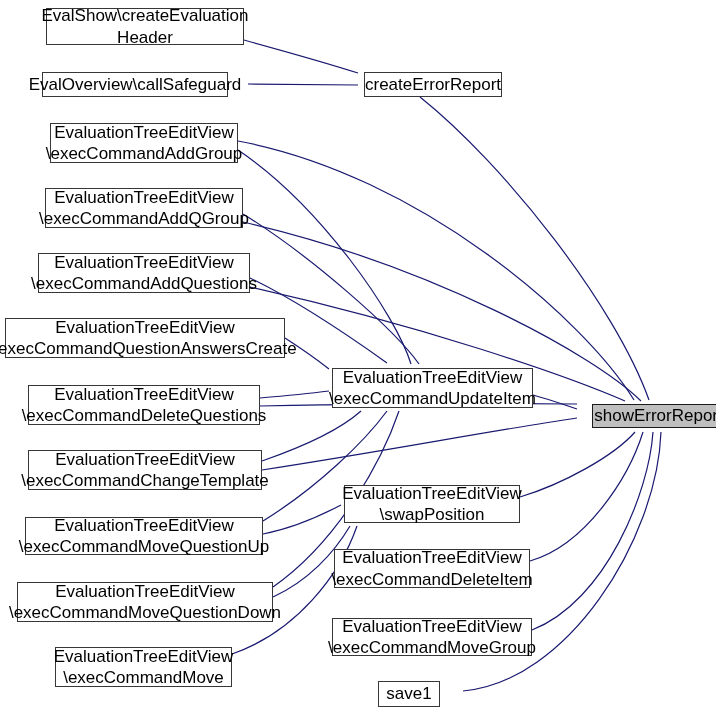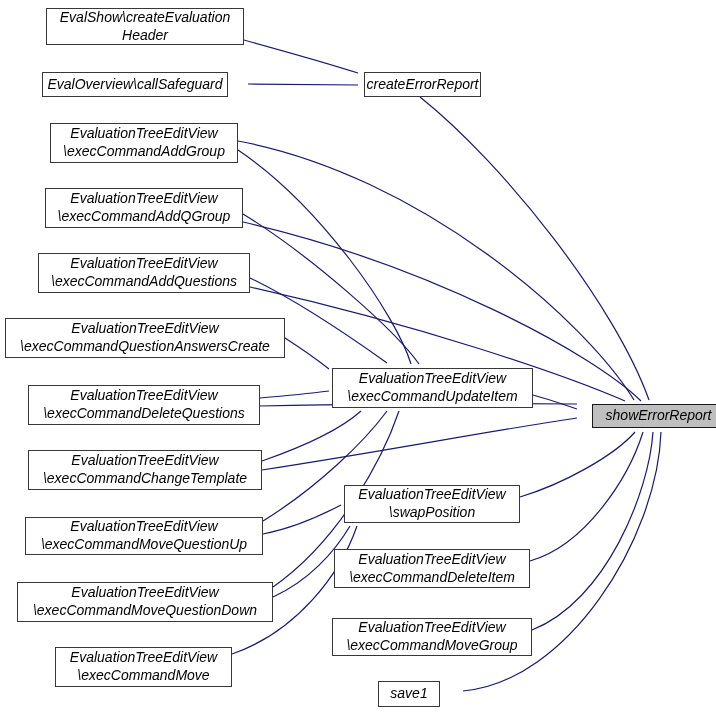--- a/index.html
+++ b/index.html
@@ -31,25 +31,24 @@
   .node {
     position: absolute;
     box-sizing: border-box;
     border: 1.4px solid #373737;
     background: #ffffff;
     display: flex;
     align-items: center;
     justify-content: center;
     text-align: center;
     color: #000000;
-    font-size: 14px;
+    font-size: 17px;
     line-height: 1.26;
     white-space: pre-line;
     cursor: pointer;
-    font-style: italic;
   }
   .node.highlight {
     background: #bfbfbf;
     border: 1.5px solid #1a1a1a;
     cursor: default;
   }
 </style>
 </head>
 <body>
 
@@ -84,21 +83,21 @@
         <path d="M 520,497 C 563,484 614,456 635,432" stroke="#191970" marker-end="url(#arrowhead)"></path>
         <path d="M 530,561 C 586,545 629,477 643,432" stroke="#191970" marker-end="url(#arrowhead)"></path>
         <path d="M 532,630 C 606,601 649,492 653,432" stroke="#191970" marker-end="url(#arrowhead)"></path>
         <path d="M 463,691 C 567,682 657,540 661,432" stroke="#191970" marker-end="url(#arrowhead)"></path>
       </g>
   </svg>
   <div id="node-layer">
       <div class="node" style="left: 46px; top: 8px; width: 198px; height: 37px;"><span>EvalShow\createEvaluation
 Header</span></div>
       <div class="node" style="left: 42px; top: 72px; width: 186px; height: 25px;"><span>EvalOverview\callSafeguard</span></div>
-      <div class="node" style="left: 364px; top: 72px; width: 117px; height: 25px;"><span>createErrorReport</span></div>
+      <div class="node" style="left: 364px; top: 72px; width: 138px; height: 25px;"><span>createErrorReport</span></div>
       <div class="node" style="left: 50px; top: 123px; width: 188px; height: 40px;"><span>EvaluationTreeEditView
 \execCommandAddGroup</span></div>
       <div class="node" style="left: 45px; top: 188px; width: 198px; height: 40px;"><span>EvaluationTreeEditView
 \execCommandAddQGroup</span></div>
       <div class="node" style="left: 38px; top: 253px; width: 212px; height: 40px;"><span>EvaluationTreeEditView
 \execCommandAddQuestions</span></div>
       <div class="node" style="left: 5px; top: 318px; width: 280px; height: 40px;"><span>EvaluationTreeEditView
 \execCommandQuestionAnswersCreate</span></div>
       <div class="node" style="left: 28px; top: 385px; width: 232px; height: 40px;"><span>EvaluationTreeEditView
 \execCommandDeleteQuestions</span></div>

